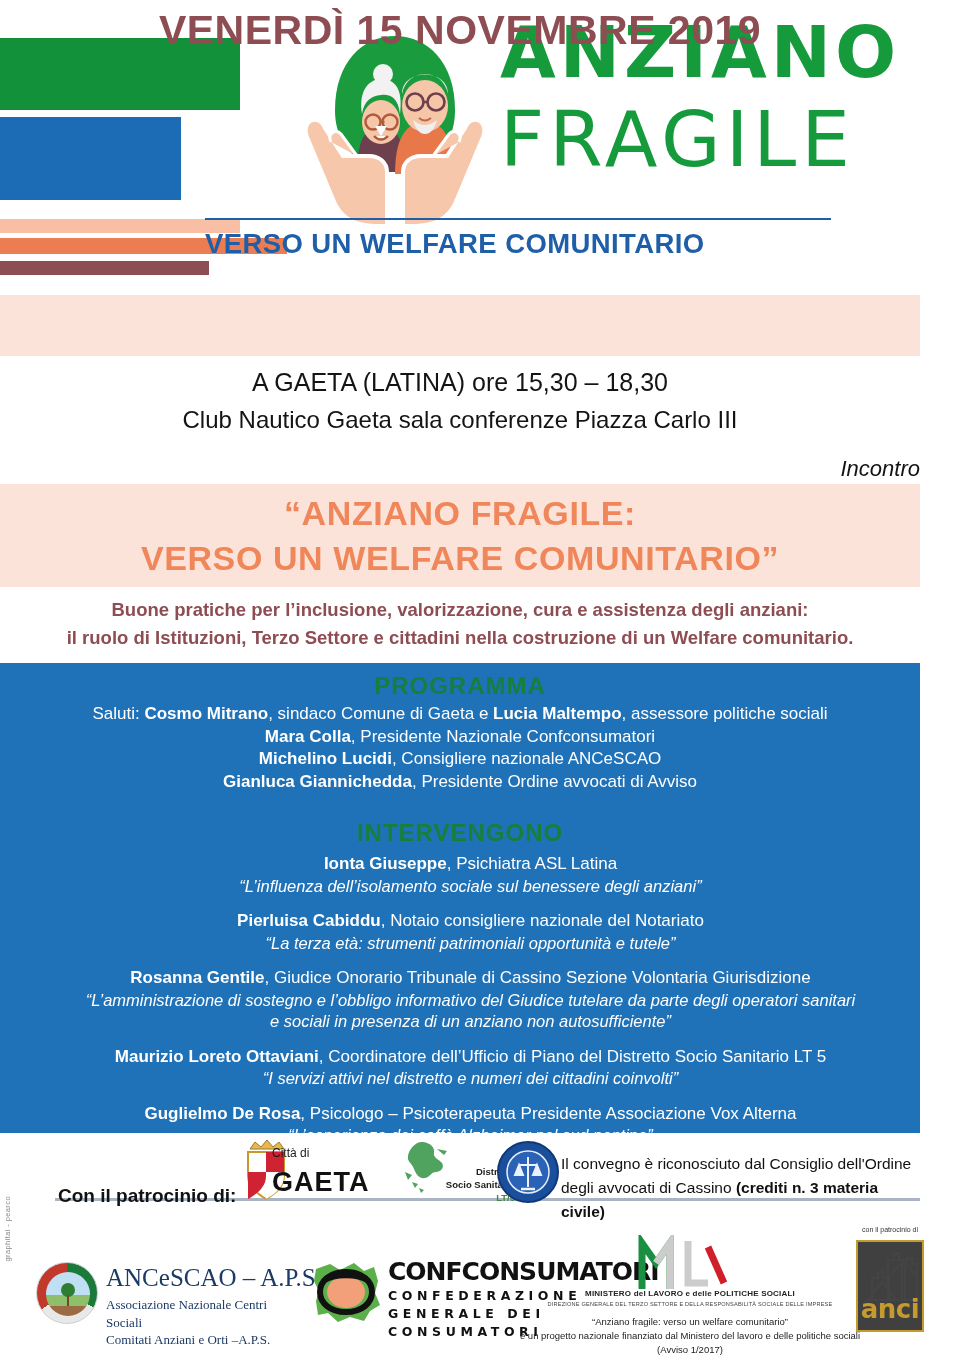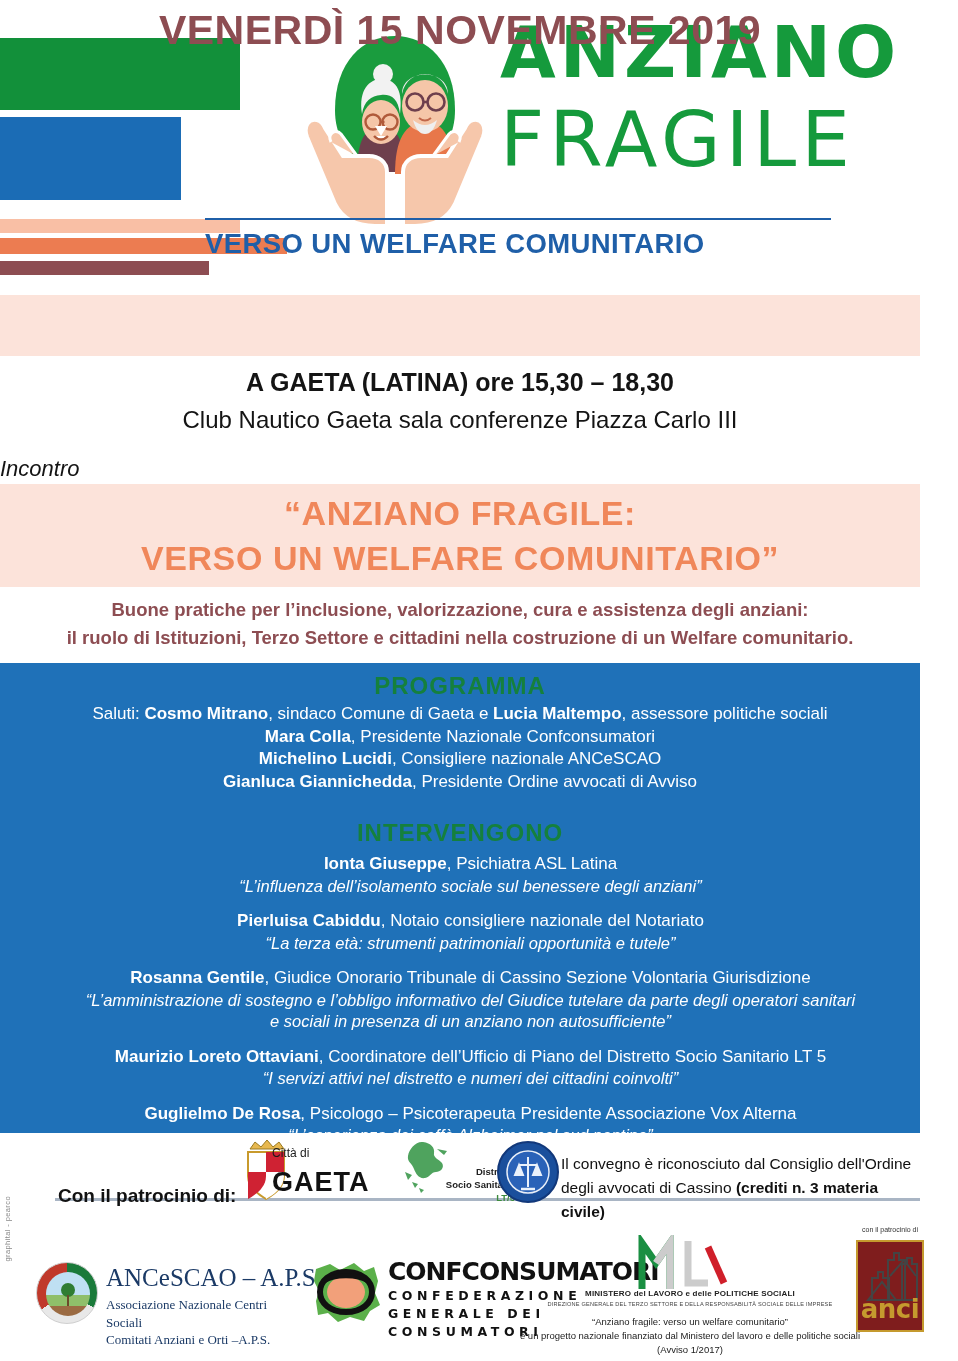--- a/index.html
+++ b/index.html
@@ -49,24 +49,24 @@
   .band-date { top:295px; height:61px; }
   .date-text {
     position:absolute; left:0; top:0; width:920px; height:61px;
     display:flex; align-items:center; justify-content:center;
     font-family:"Liberation Sans", sans-serif;
     font-weight:bold; font-size:41px; letter-spacing:0.5px;
     color:#8d4d52;
   }
 
   .place { position:absolute; left:0; top:368px; width:920px; text-align:center;
-           font-weight:bold; font-size:25px; color:#141414; }
+           font-weight:normal; font-size:25px; color:#141414; }
   .venue { position:absolute; left:0; top:406px; width:920px; text-align:center;
            font-weight:normal; font-size:24px; color:#141414; }
-  .incontro { position:absolute; left:0; top:456px; width:920px; text-align:left;
+  .incontro { position:absolute; left:0; top:456px; width:920px; text-align:right;
            font-style:italic; font-weight:normal; font-size:22px; color:#141414; }
 
   .band-title { top:484px; height:103px; }
   .title-text {
     position:absolute; left:0; top:484px; width:920px; height:103px;
     display:flex; flex-direction:column; align-items:center; justify-content:center;
     font-weight:bold; font-size:34px; letter-spacing:0.6px; line-height:1.32;
     color:#f0875a; text-align:center;
   }
 
@@ -141,21 +141,21 @@
   .minlav { position:absolute; left:540px; top:1235px; width:300px; height:100px; text-align:center; }
   .ml-mark { position:absolute; left:92px; top:0; width:110px; height:56px; }
   .ml-name { position:absolute; left:0; top:54px; width:300px; font-size:8px; font-weight:bold;
              color:#222; letter-spacing:0.2px; }
   .ml-dg   { position:absolute; left:0; top:66px; width:300px; font-size:5.6px; color:#444;
              line-height:1.4; letter-spacing:0.2px; }
   .ml-note { position:absolute; left:-25px; top:80px; width:350px; font-size:9.5px; color:#222;
              line-height:1.45; }
 
   .anci { position:absolute; left:856px; top:1240px; width:68px; height:92px;
-          border:2px solid #c59a2e; background:#7f1d1d; }
+          border:2px solid #c59a2e; background:#404040; }
   .anci-cap { position:absolute; left:856px; top:1226px; width:68px; text-align:center;
               font-size:7px; color:#333; }
   .anci-word { position:absolute; left:0; bottom:6px; width:100%; text-align:center;
                font-family:"DejaVu Sans", sans-serif; font-weight:bold; font-size:26px;
                color:#c59a2e; letter-spacing:-0.5px; }
 
   .sidecredit { position:absolute; left:3px; top:1196px; font-size:7.5px; color:#8a8a8a;
                 writing-mode:vertical-rl; transform:rotate(180deg); letter-spacing:0.4px; }
 </style>
 </head>

